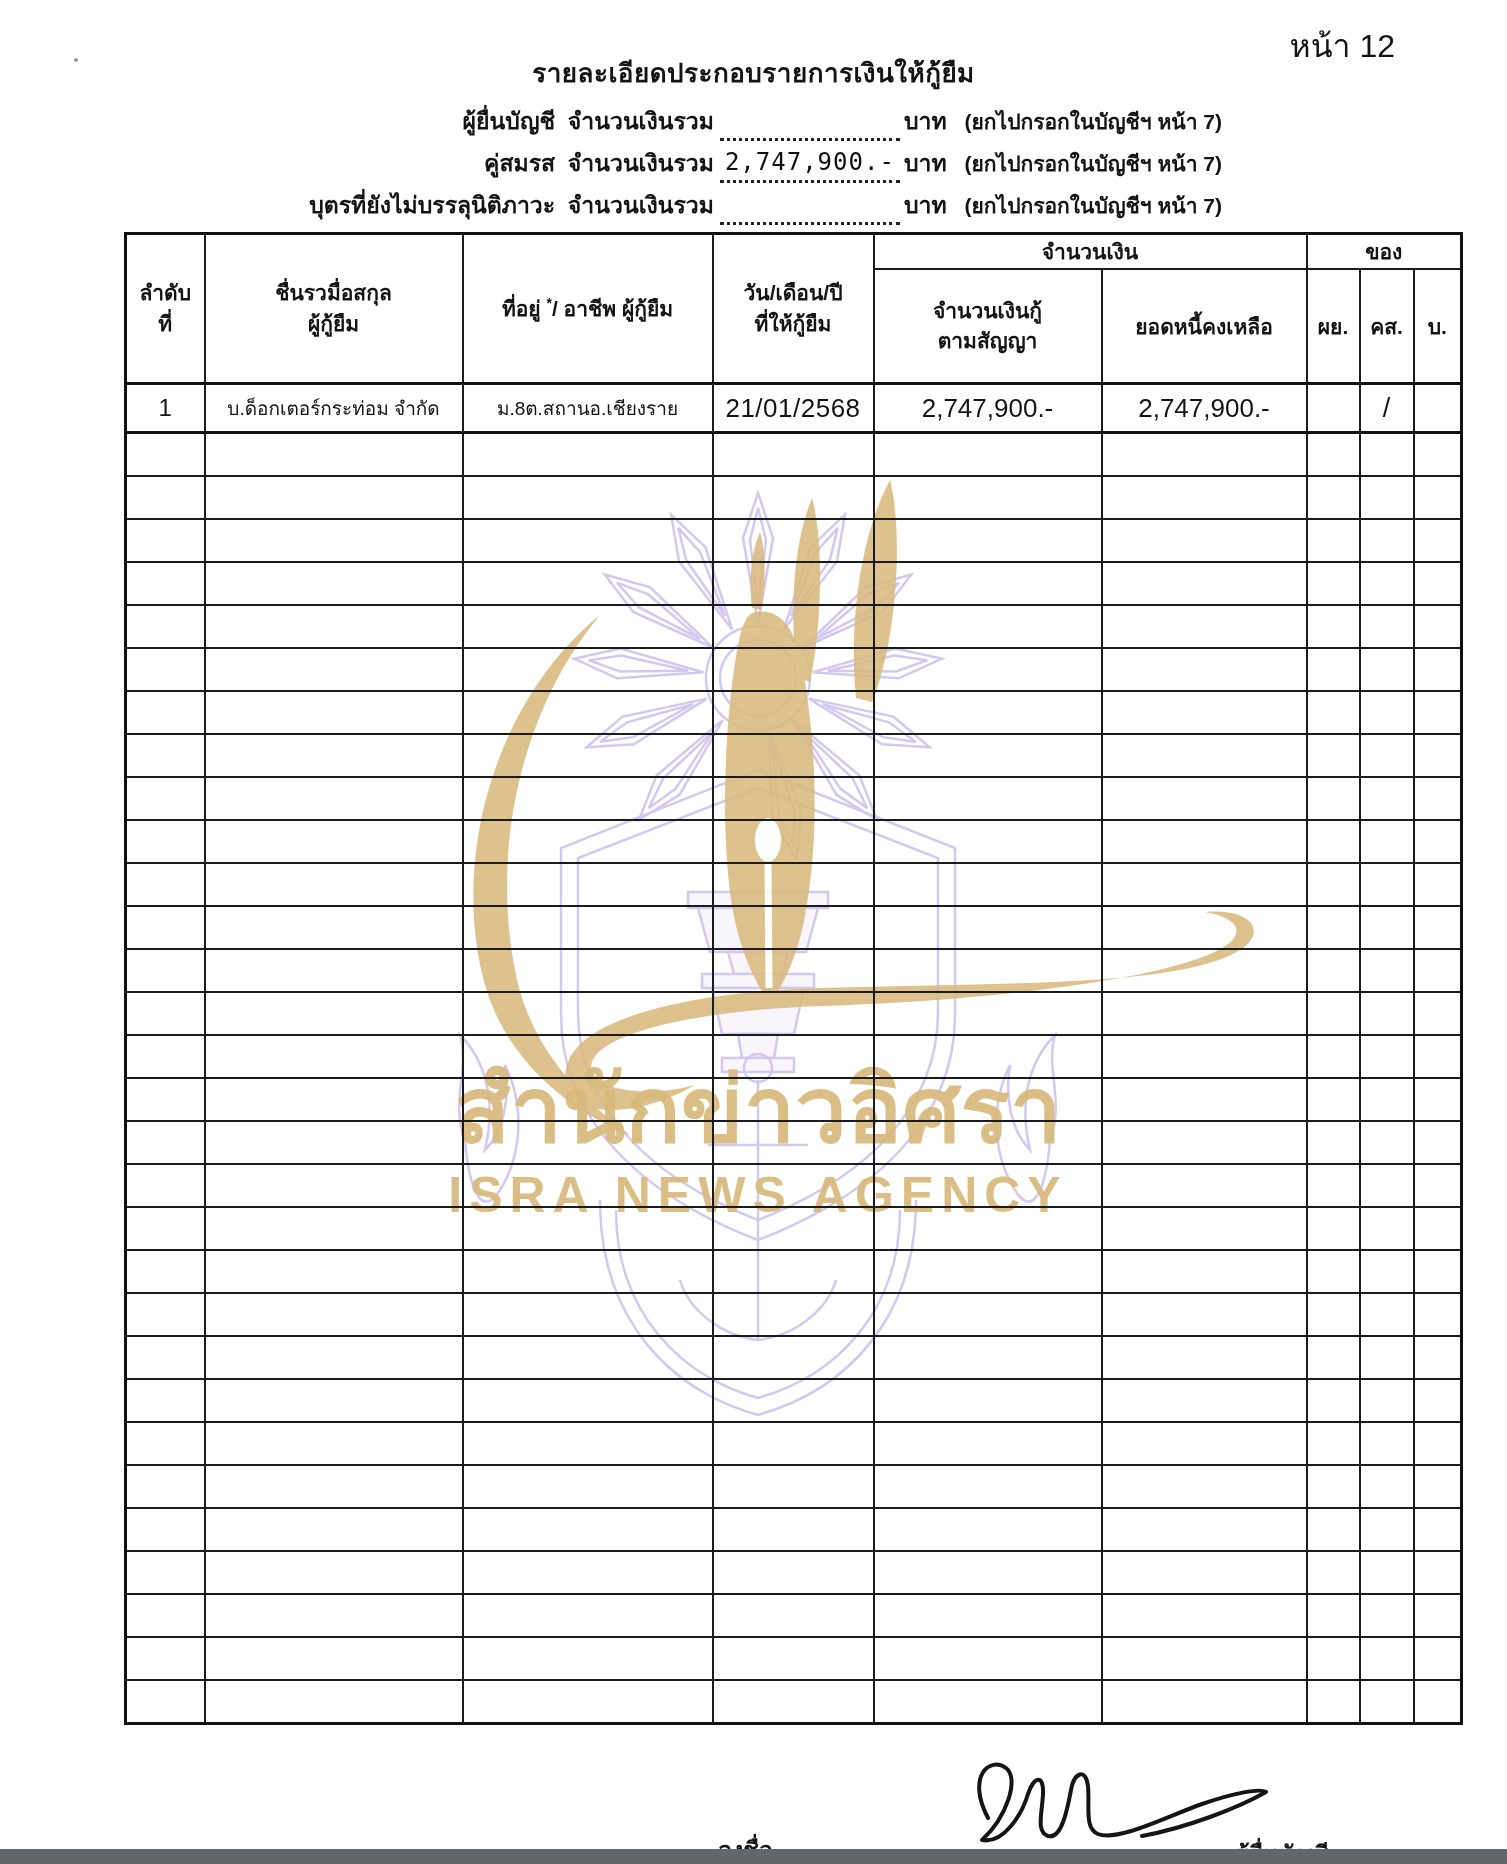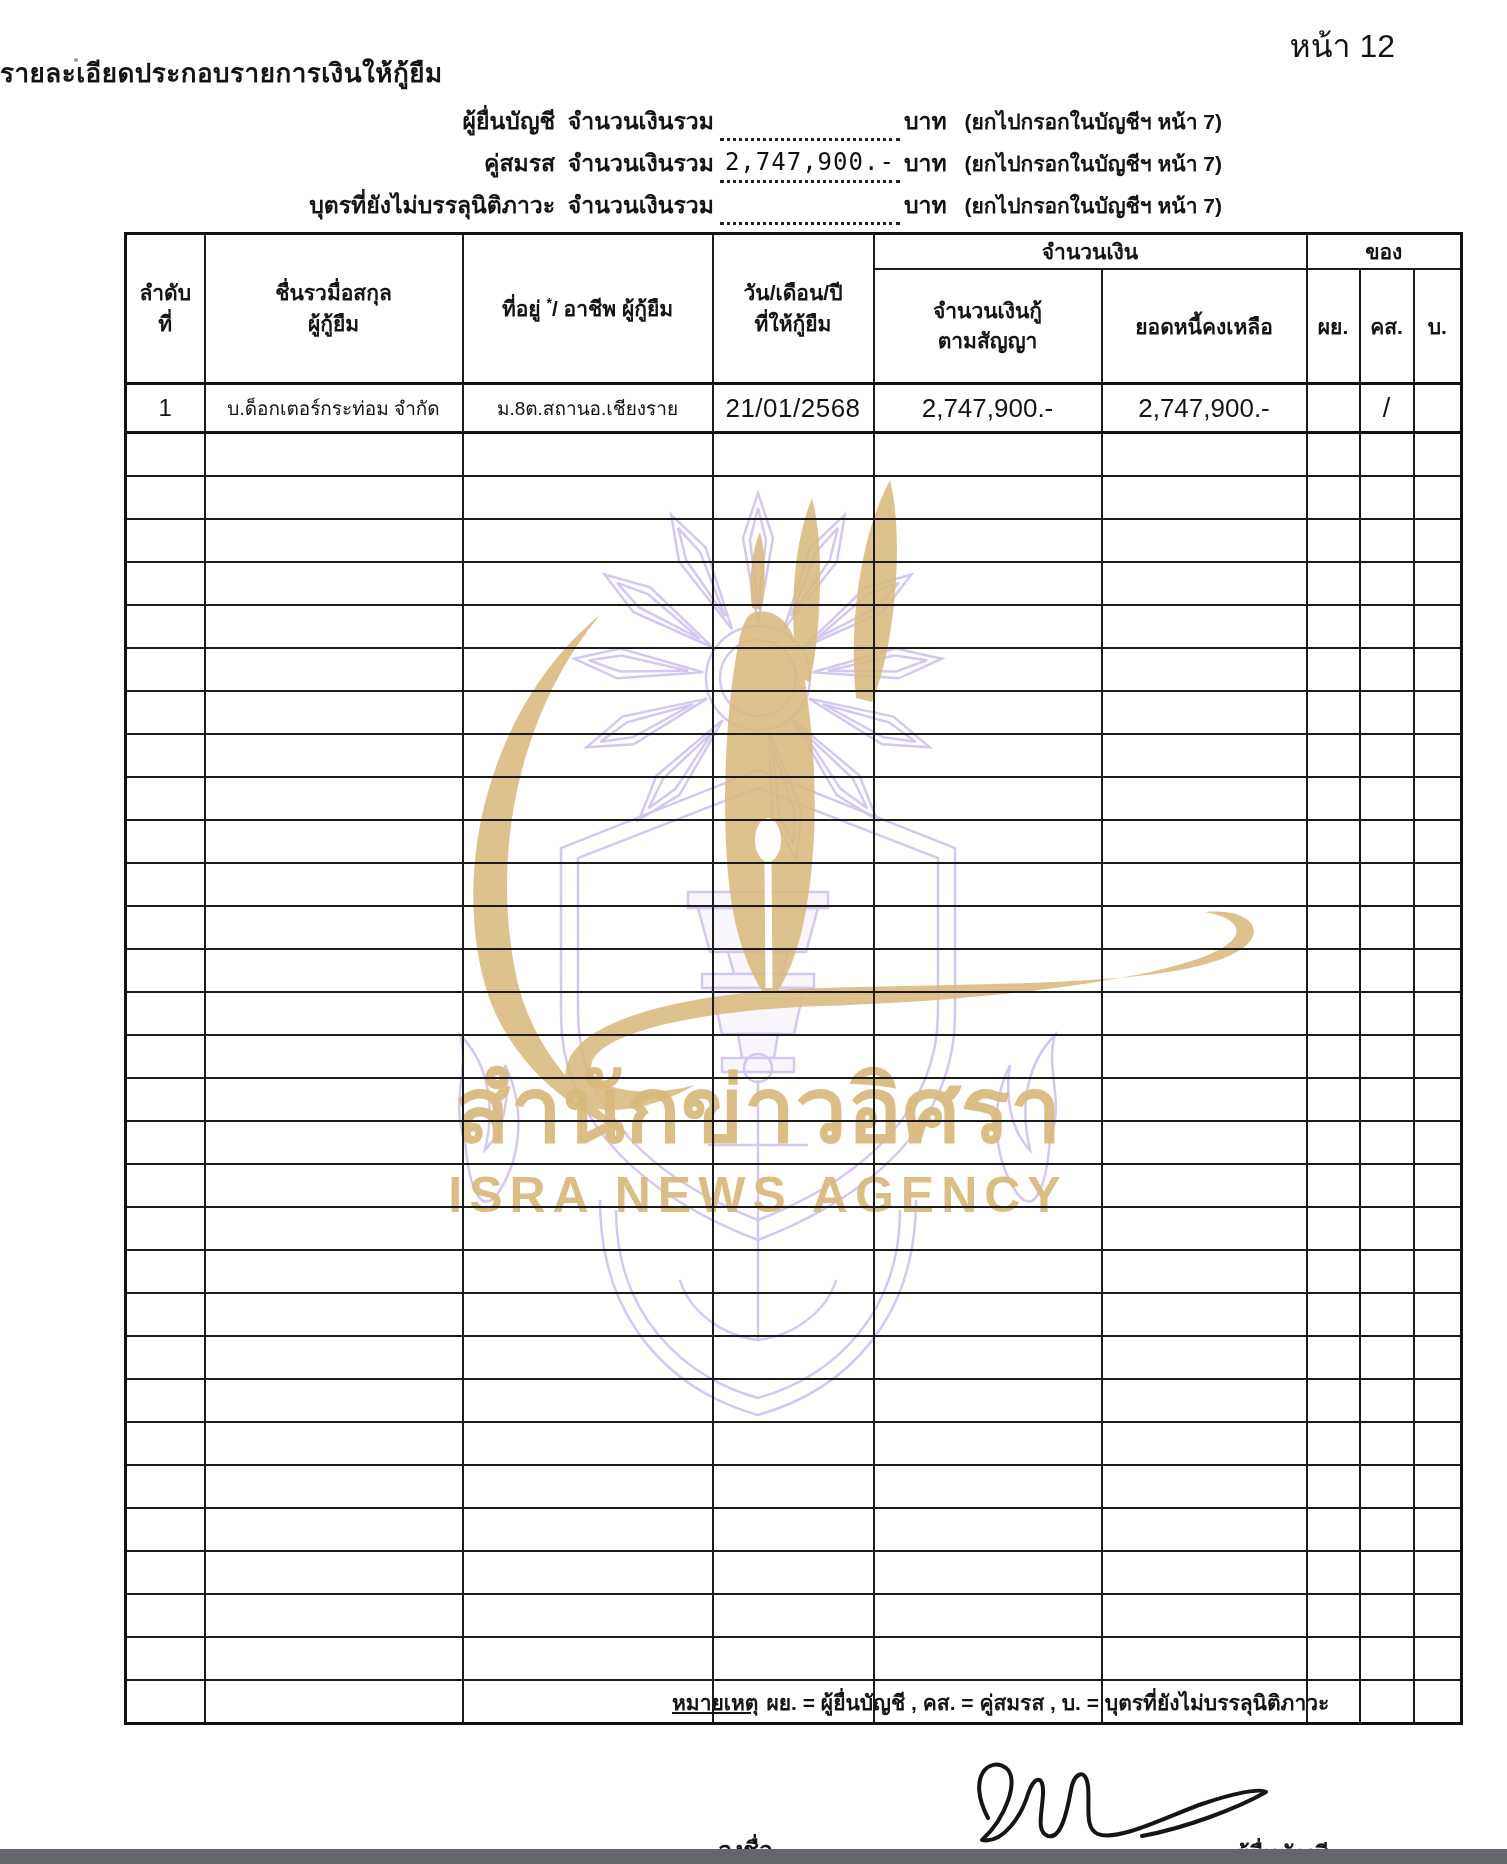--- a/index.html
+++ b/index.html
@@ -1,21 +1,21 @@
 <!DOCTYPE html>
 <html><head>
 <meta charset="utf-8">
 <style>
   html,body{margin:0;padding:0;background:#e8e8e8;}
   .page{position:relative;width:1507px;height:1864px;background:#ffffff;
         font-family:"Liberation Sans",sans-serif;color:#141414;overflow:hidden;}
   .corner-dot{position:absolute;left:74px;top:58px;width:4px;height:4px;border-radius:50%;
         background:#9a9a9a;}
   .page-label{position:absolute;top:20px;right:112px;font-size:32px;}
-  .doc-title{position:absolute;top:52px;left:0;width:100%;
+  .doc-title{position:absolute;top:52px;left:0;width:100%;text-align:center;
         font-size:26px;font-weight:bold;letter-spacing:.5px;}
   
   .summary{position:absolute;left:130px;top:101px;width:1092px;}
   .sum-line{display:flex;align-items:flex-end;height:40px;margin-bottom:2px;}
   .sum-label{flex:1;text-align:right;font-size:23px;font-weight:bold;padding-bottom:2px;white-space:pre;}
   .dotted{position:relative;width:180px;border-bottom:3px dotted #222;height:30px;margin-left:6px;}
   .dotted .fill-value{position:absolute;left:-8px;right:-8px;bottom:4px;text-align:center;
         font-family:"DejaVu Sans Mono",monospace;font-size:24px;letter-spacing:1px;color:#111;}
   .sum-unit{font-size:23px;font-weight:bold;margin-left:4px;padding-bottom:2px;text-align:right;}
   .sum-note{font-size:21px;font-weight:bold;margin-left:18px;padding-bottom:3px;white-space:nowrap;}
@@ -524,23 +524,20 @@
           <td class="c-date"></td>
           <td class="c-loan"></td>
           <td class="c-bal"></td>
           <td class="c-py"></td>
           <td class="c-ks"></td>
           <td class="c-b"></td>
         </tr>
       </tbody>
   </table>
 
-  <div class="footnote">
-    <span class="fn-label">หมายเหตุ</span><span>ผย. = ผู้ยื่นบัญชี , คส. = คู่สมรส , บ. = บุตรที่ยังไม่บรรลุนิติภาวะ</span>
-  </div>
 
   <div class="sig-area">
     <span class="sign-label">ลงชื่อ</span>
     <svg class="sig-svg" width="360" height="110" viewBox="0 0 360 110">
       <path d="M58,70 C36,28 60,8 76,20 C90,31 76,70 52,92
                C74,96 92,66 98,46 C104,28 114,26 113,46
                C112,66 106,84 118,88 C132,92 138,58 141,42
                C144,24 156,20 158,38 C160,58 154,80 168,86
                C188,94 238,68 272,56 C304,45 330,40 336,44
                C308,60 256,80 212,88" fill="none" stroke="#151515" stroke-width="4" stroke-linecap="round" stroke-linejoin="round"></path>

